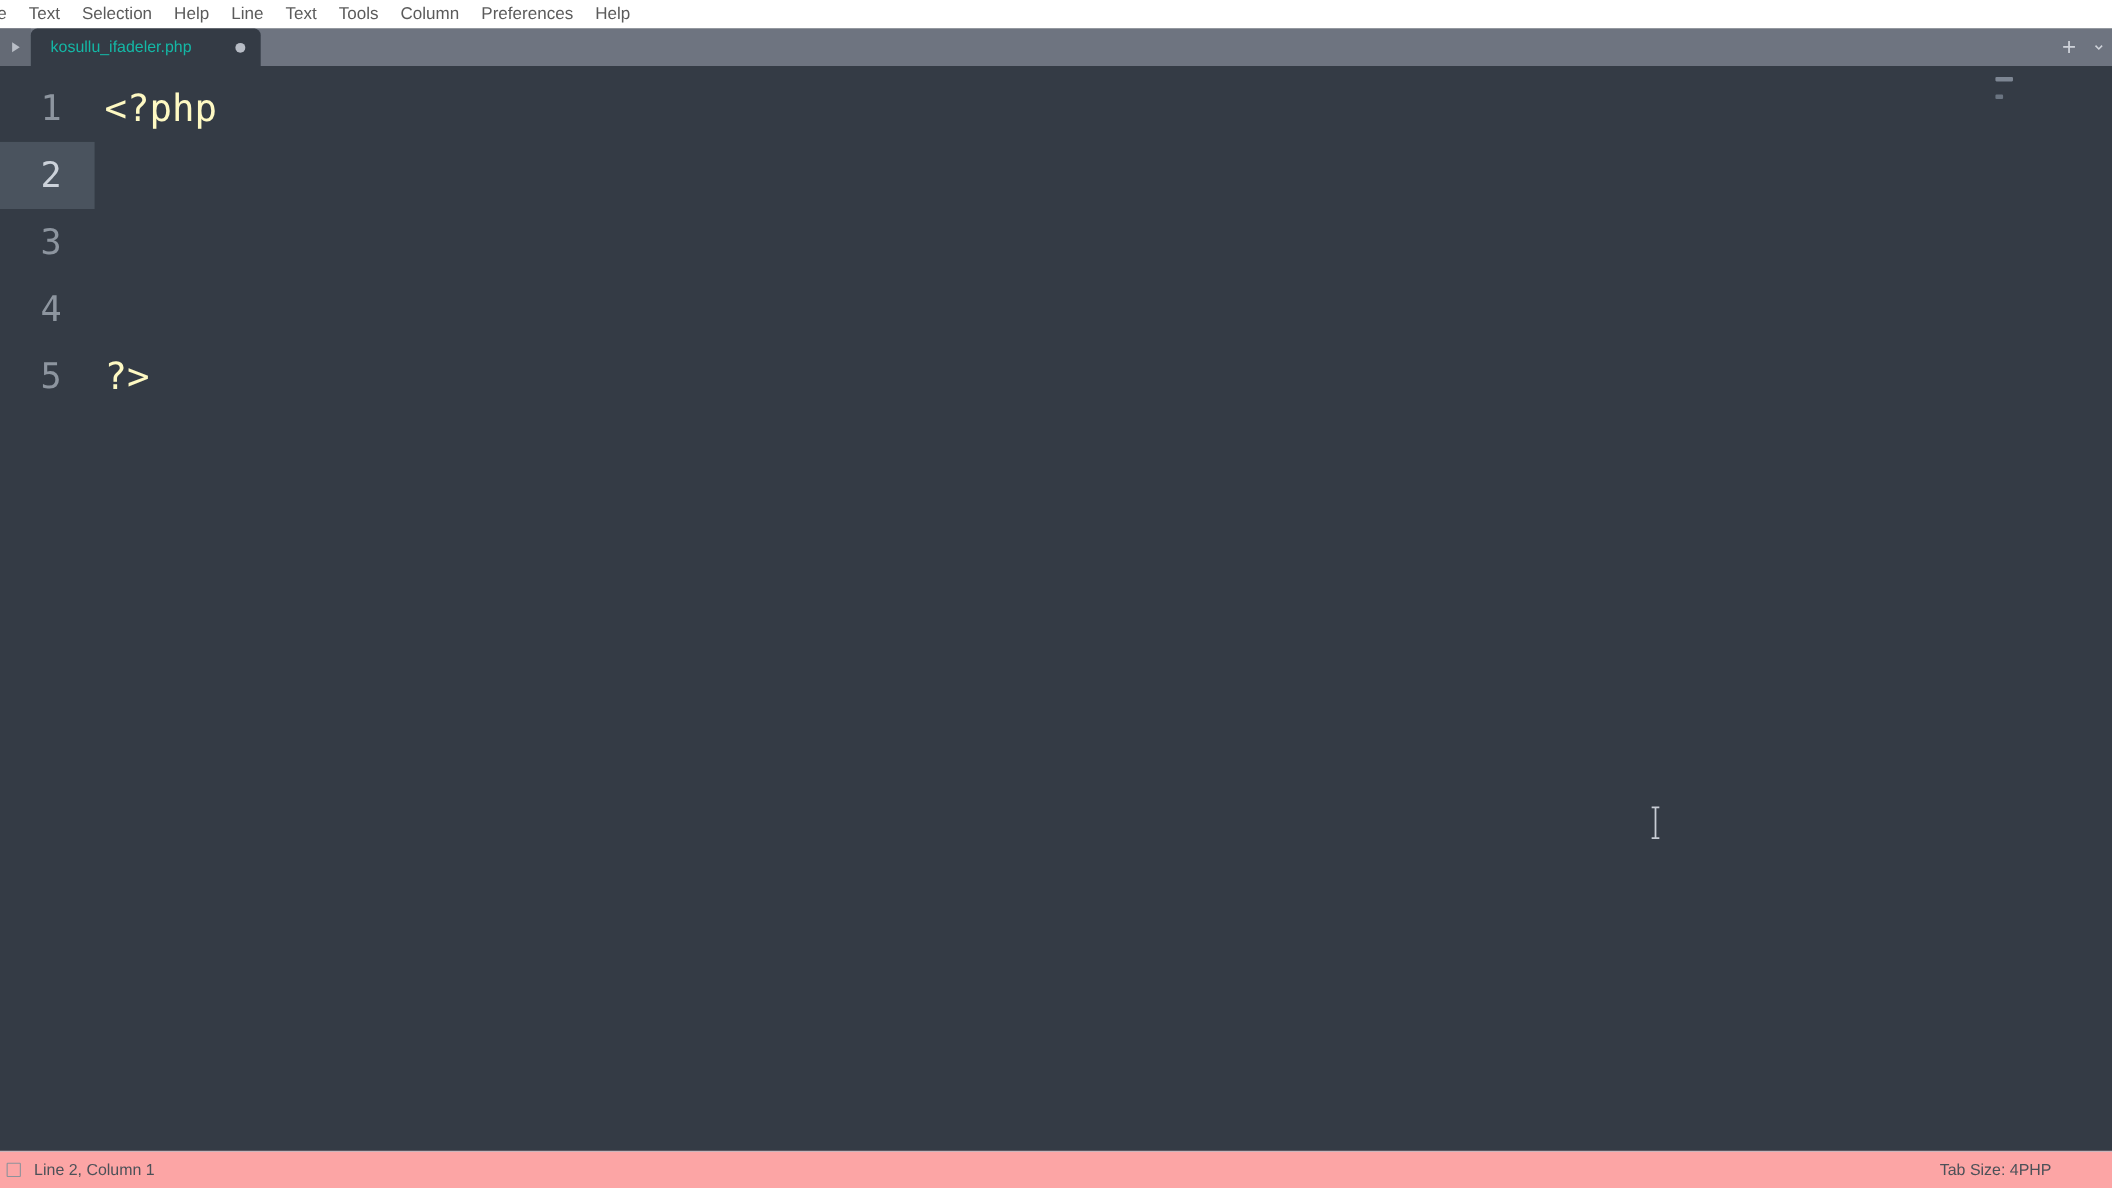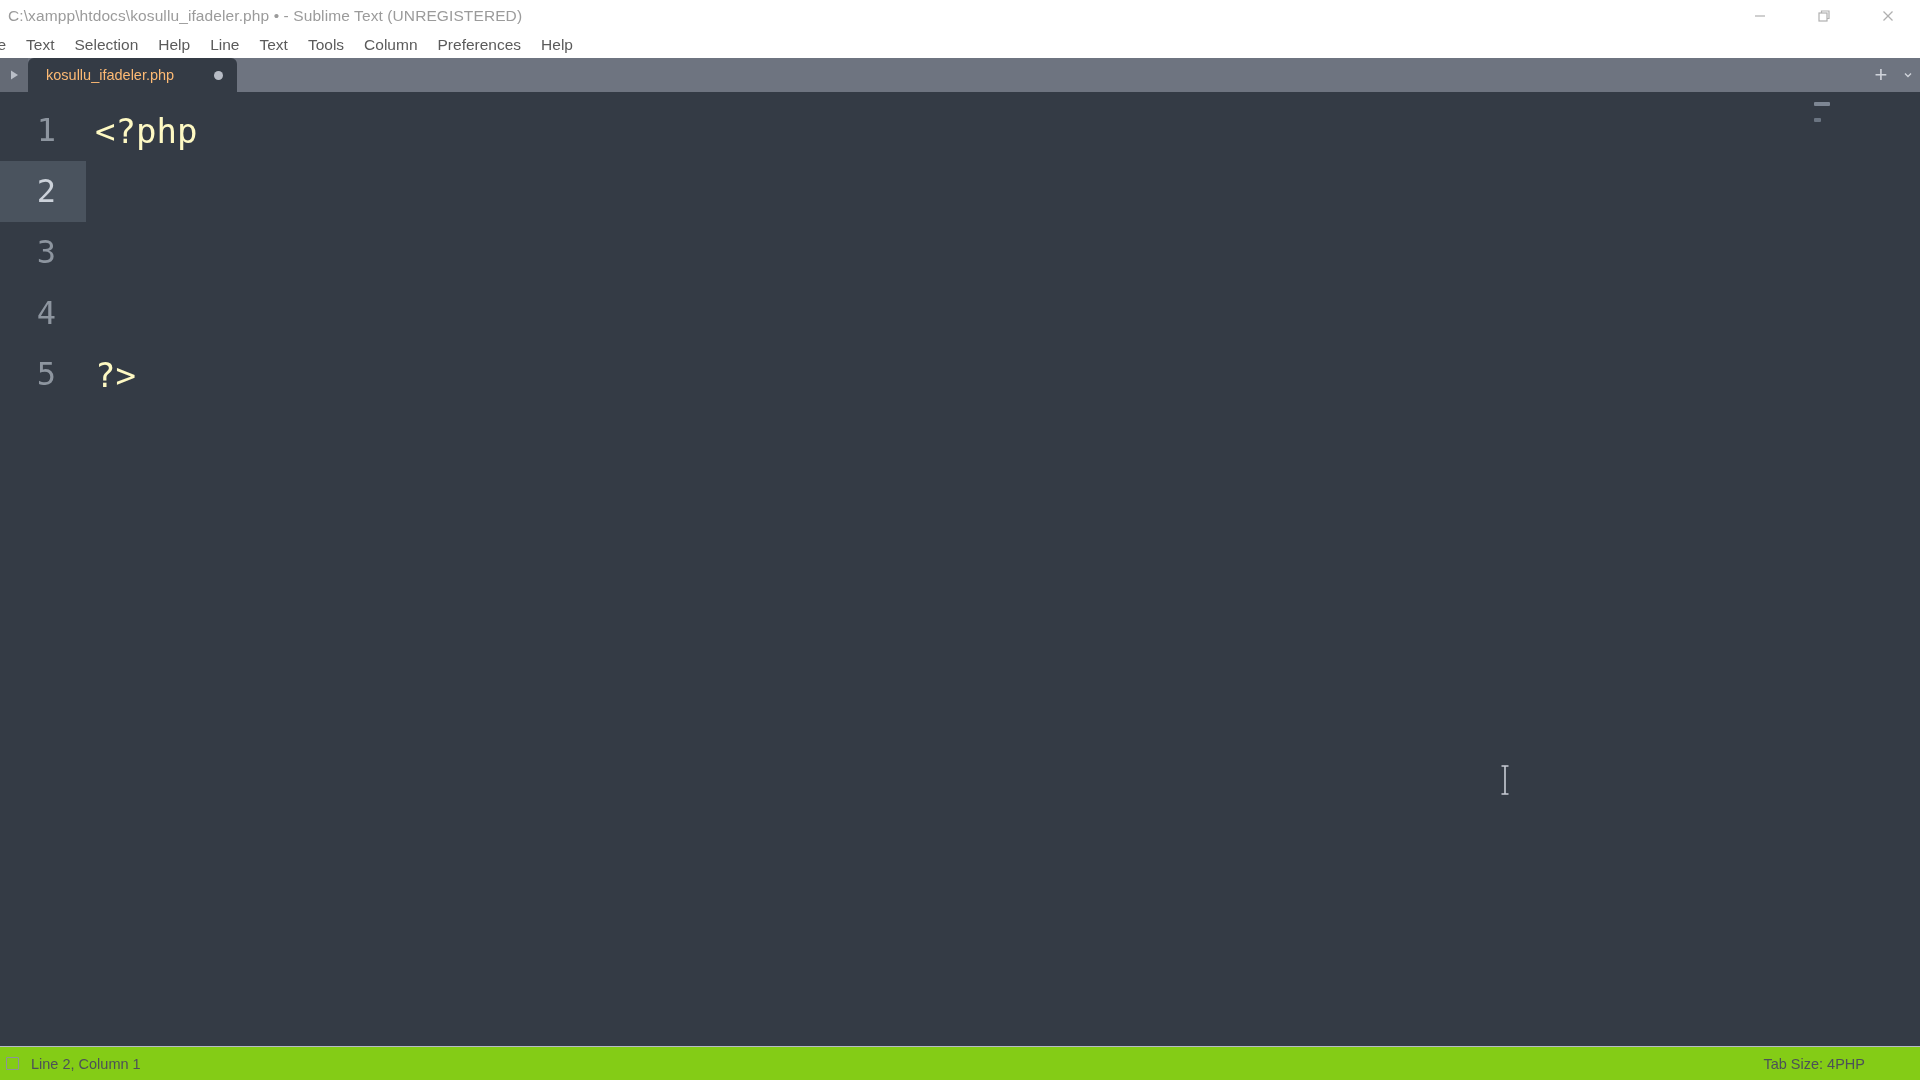--- a/index.html
+++ b/index.html
@@ -93,21 +93,21 @@
     background: #343b45;
     border-radius: 6px 6px 0 0;
     display: flex;
     align-items: center;
     padding: 0 14px 0 18px;
     min-width: 200px;
     gap: 40px;
   }
   .tab-label {
     font-size: 14.5px;
-    color: #fdba74;
+    color: #14b8a6;
     white-space: nowrap;
   }
   .tab-dirty {
     width: 9px;
     height: 9px;
     border-radius: 50%;
     background: #b7bcc5;
     flex: 0 0 9px;
   }
   .tabbar-right {
@@ -201,21 +201,21 @@
     left: 1498px;
     top: 672px;
     width: 14px;
     height: 32px;
     pointer-events: none;
   }
 
   
   .statusbar {
     height: 34px;
-    background: #84cc16;
+    background: #fca5a5;
     display: flex;
     align-items: center;
     flex: 0 0 34px;
     border-top: 1px solid #b7bcc5;
   }
   .status-left {
     display: flex;
     align-items: center;
     gap: 12px;
     padding-left: 6px;
@@ -236,42 +236,20 @@
     display: flex;
     align-items: center;
     padding-right: 55px;
   }
 </style>
 </head>
 <body>
 
 <div id="app">
 
-  <div class="titlebar">
-    <div class="title-text">C:\xampp\htdocs\kosullu_ifadeler.php • - Sublime Text (UNREGISTERED)</div>
-    <div class="win-controls">
-      <div class="win-btn">
-        <svg width="16" height="16" viewBox="0 0 16 16">
-          <line x1="3" y1="8" x2="13" y2="8" stroke="#b0b0b0" stroke-width="1.2"></line>
-        </svg>
-      </div>
-      <div class="win-btn">
-        <svg width="16" height="16" viewBox="0 0 16 16">
-          <rect x="3" y="5" width="8" height="8" fill="none" stroke="#b0b0b0" stroke-width="1.2"></rect>
-          <path d="M5.5 5 V3 H13 V10.5 H11" fill="none" stroke="#b0b0b0" stroke-width="1.2"></path>
-        </svg>
-      </div>
-      <div class="win-btn">
-        <svg width="16" height="16" viewBox="0 0 16 16">
-          <line x1="3.5" y1="3.5" x2="12.5" y2="12.5" stroke="#b0b0b0" stroke-width="1.2"></line>
-          <line x1="12.5" y1="3.5" x2="3.5" y2="12.5" stroke="#b0b0b0" stroke-width="1.2"></line>
-        </svg>
-      </div>
-    </div>
-  </div>
 
   <div class="menubar">
     <div class="menu-item clipped">le</div>
     <div class="menu-item">Text</div>
     <div class="menu-item">Selection</div>
     <div class="menu-item">Help</div>
     <div class="menu-item">Line</div>
     <div class="menu-item">Text</div>
     <div class="menu-item">Tools</div>
     <div class="menu-item">Column</div>

